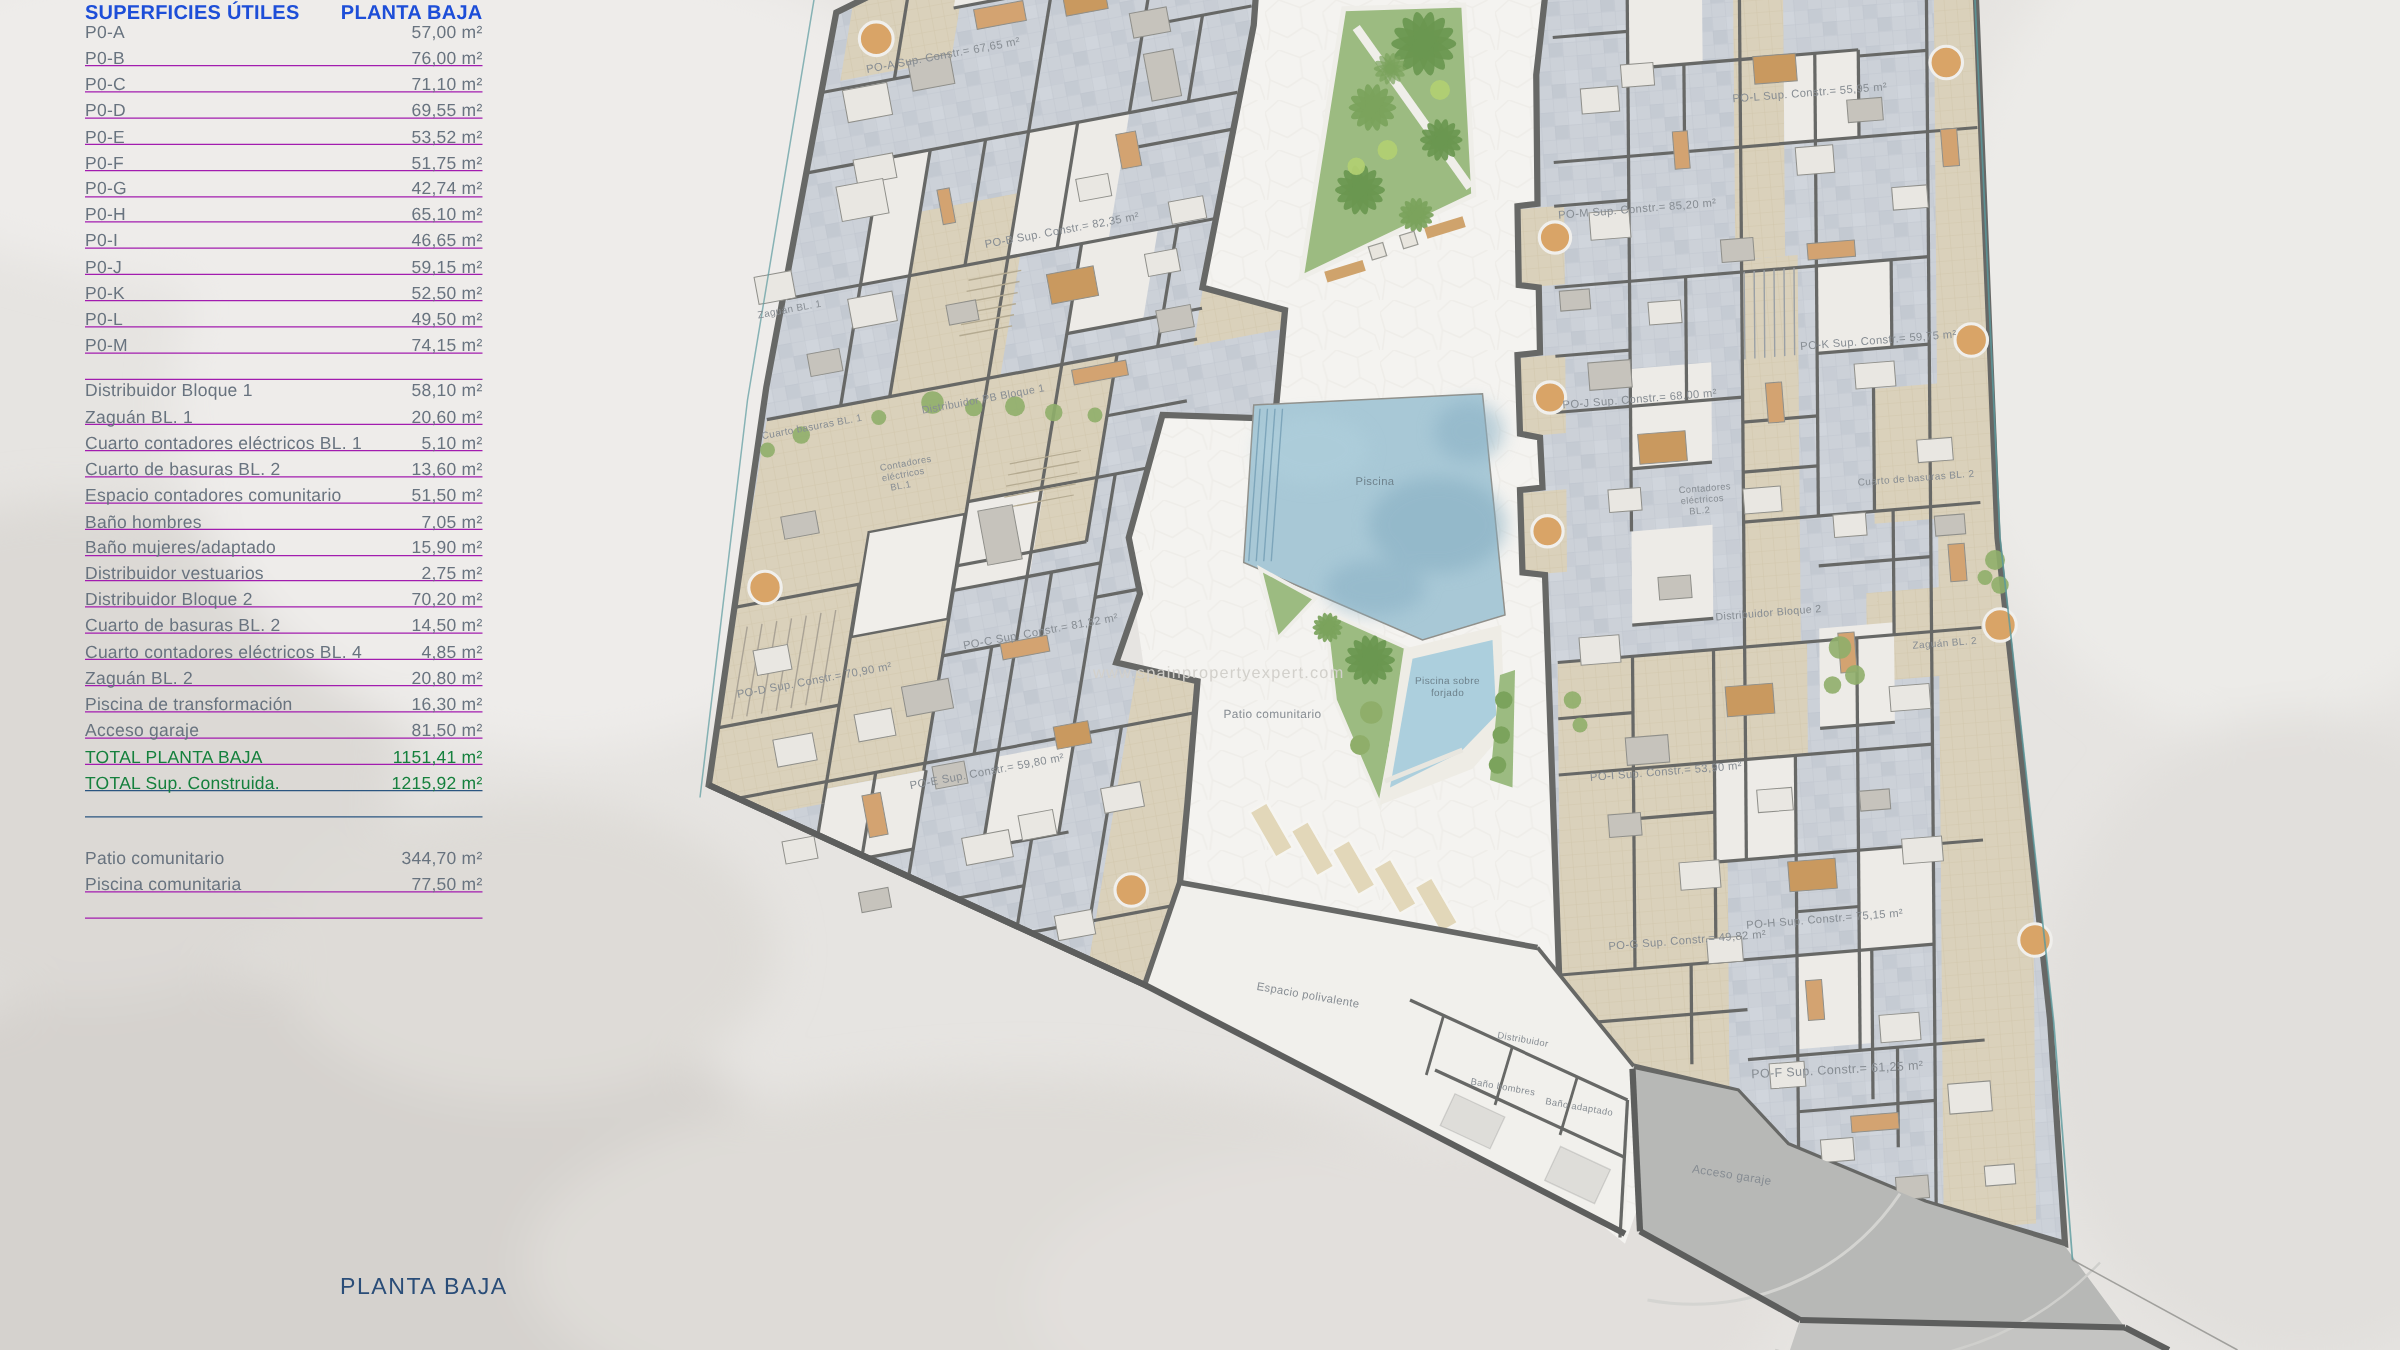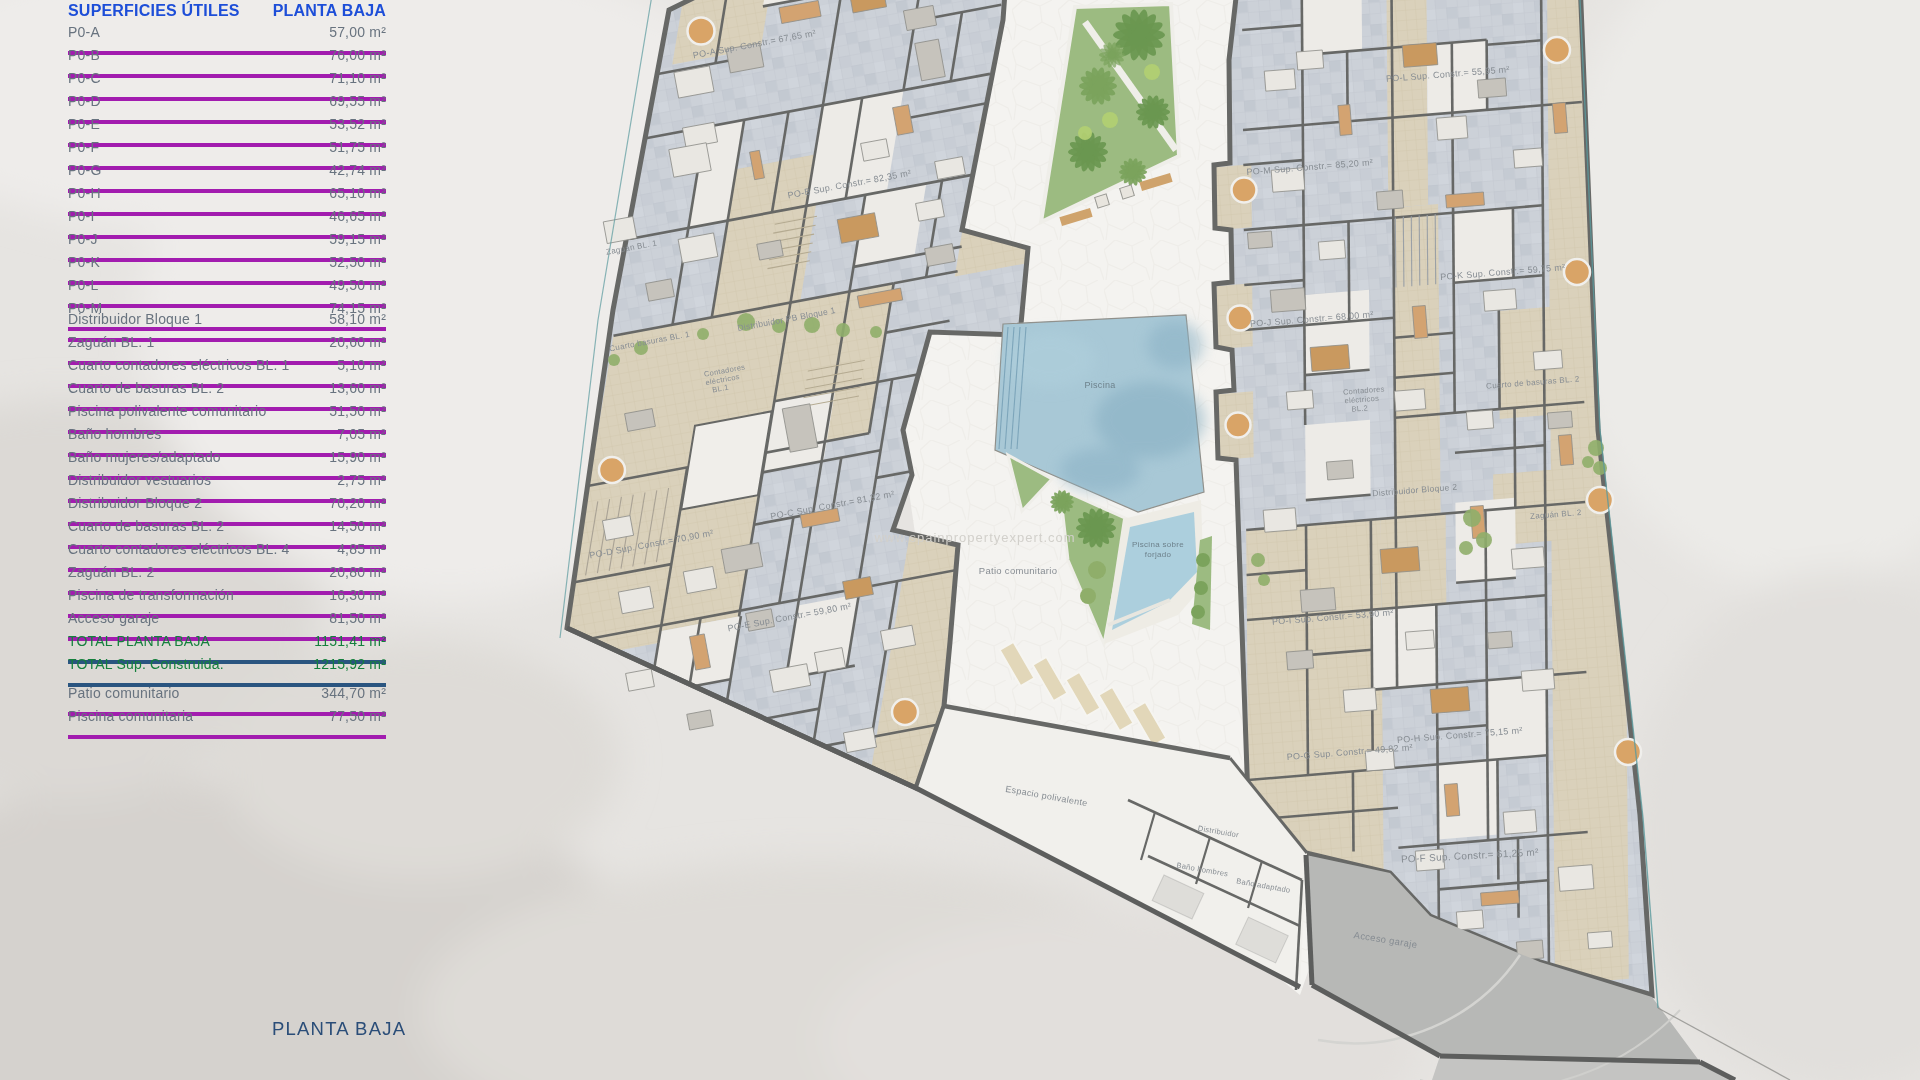--- a/index.html
+++ b/index.html
@@ -1,22 +1,22 @@
 <!DOCTYPE html>
 <html><head><meta charset="utf-8"><style>
 html,body{margin:0;padding:0}
 #page{position:relative;width:1920px;height:1080px;background:#e6e4e1;overflow:hidden;
  font-family:"Liberation Sans",sans-serif}
 #page>svg{position:absolute;left:0;top:0}
 #tbl{position:absolute;left:68px;top:2px;width:318px}
 #hdr{display:flex;justify-content:space-between;font-size:16px;font-weight:700;
  color:#1d4ed8;letter-spacing:0.2px}
 .sec{position:absolute;left:0;width:318px}
-.r{height:20.93px;display:flex;justify-content:space-between;align-items:center;
- border-bottom:4px solid #a21caf;font-size:14px;color:#68737f;letter-spacing:0.2px;
+.r{height:20.93px;display:flex;justify-content:space-between;align-items:flex-end;
+ border-bottom:1px solid #a21caf;font-size:14px;color:#68737f;letter-spacing:0.2px;
  padding-bottom:19px;box-sizing:border-box}
 .r .l{white-space:nowrap}
 .r.tot{color:#15803d;border-bottom-color:#2a5580}
 #pb{position:absolute;left:272px;top:1018px;font-size:18.5px;color:#2a4d78;letter-spacing:1.2px}
 </style></head>
 <body>
 <div id="page">
     <svg width="1920" height="1080" viewBox="0 0 1920 1080" xmlns="http://www.w3.org/2000/svg" font-family="Liberation Sans, sans-serif">
       <defs>
 <pattern id="tgrid" width="11" height="11" patternUnits="userSpaceOnUse" patternTransform="rotate(-10.5)">
@@ -589,21 +589,21 @@
         </div>
         <div class="r ">
           <span class="l">Cuarto contadores eléctricos BL. 1</span>
           <span class="v">5,10&nbsp;m²</span>
         </div>
         <div class="r ">
           <span class="l">Cuarto de basuras BL. 2</span>
           <span class="v">13,60&nbsp;m²</span>
         </div>
         <div class="r ">
-          <span class="l">Piscina polivalente comunitario</span>
+          <span class="l">Espacio contadores comunitario</span>
           <span class="v">51,50&nbsp;m²</span>
         </div>
         <div class="r ">
           <span class="l">Baño hombres</span>
           <span class="v">7,05&nbsp;m²</span>
         </div>
         <div class="r ">
           <span class="l">Baño mujeres/adaptado</span>
           <span class="v">15,90&nbsp;m²</span>
         </div>

